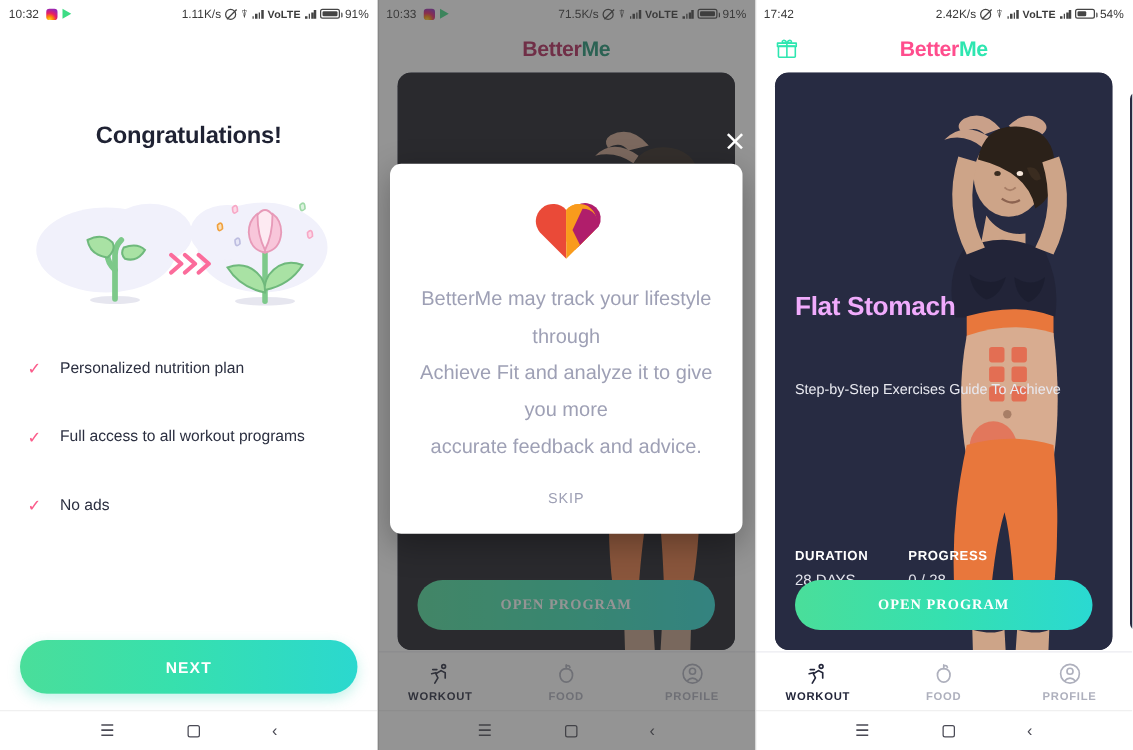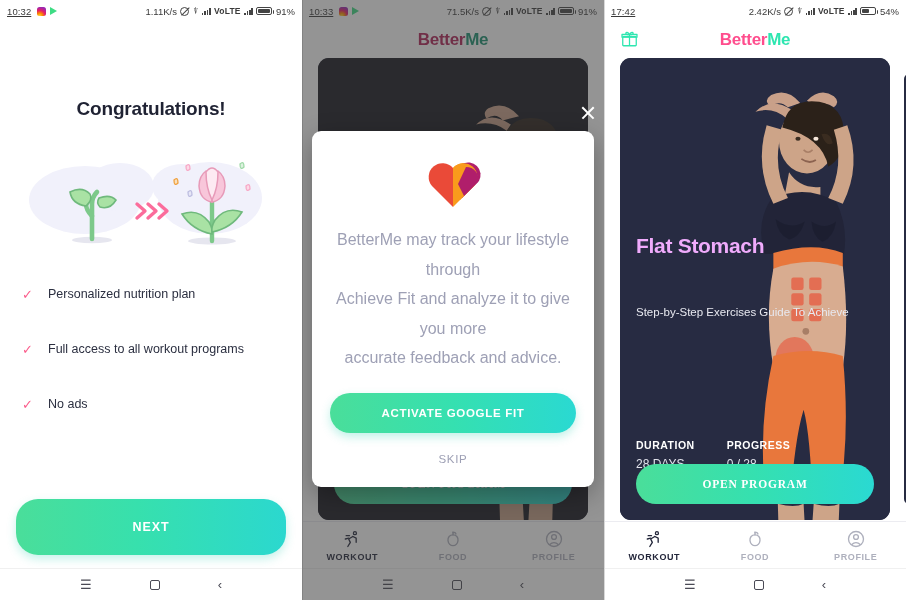--- a/index.html
+++ b/index.html
@@ -11,21 +11,21 @@
   }
   .screens { display: flex; width: 906px; height: 600px; }
   .panel { width: 302px; height: 600px; position: relative; overflow: hidden; background: #fff; }
 
   
   .statusbar {
     height: 22px; display: flex; align-items: center;
     padding: 0 7px; font-size: 9.5px; color: #3a3a3a;
     position: relative; z-index: 5;
   }
-  .sb-time { font-size: 9.5px; letter-spacing: .1px; text-decoration: underline; }
+  .sb-time { font-size: 9.5px; letter-spacing: .1px; }
   .sb-left-icons { display: flex; align-items: center; gap: 4px; margin-left: 6px; }
   .ic-insta {
     width: 9px; height: 9px; border-radius: 2.5px;
     background: radial-gradient(circle at 30% 100%, #fdd835 0%, #fb8c00 25%, #e91e63 50%, #9c27b0 80%);
     display: inline-block;
   }
   .ic-play {
     width: 0; height: 0; border-left: 7px solid #3ddc84;
     border-top: 4.5px solid transparent; border-bottom: 4.5px solid transparent;
   }
@@ -63,21 +63,21 @@
     text-align: center; font-size: 19px; font-weight: bold;
     color: #1f2233; margin-top: 76px; letter-spacing: -.2px;
   }
   .p1-illu { margin-top: 22px; height: 108px; position: relative; }
   .p1-list { margin: 30px 0 0 22px; }
   .p1-row { display: flex; align-items: center; height: 28px; margin-bottom: 27px; }
   .p1-check { width: 26px; font-size: 13px; color: #fb5c8b; line-height: 1; }
   .p1-txt { font-size: 12.5px; color: #2b2f40; }
 
   .btn-primary {
-    position: absolute; left: 16px; right: 16px; height: 56px;
+    position: absolute; left: 16px; right: 16px; height: 43px;
     border-radius: 22px; border: none; cursor: pointer;
     background: linear-gradient(90deg, #4ade9a 0%, #37e0ad 45%, #2bd8cf 100%);
     color: #fff; font-size: 12.5px; font-weight: bold; letter-spacing: .9px;
     box-shadow: 0 4px 10px rgba(45,210,180,.28);
     font-family: "Liberation Sans", sans-serif;
   }
   .p1-next { bottom: 45px; }
 
   
   .navbar {
@@ -389,21 +389,20 @@
         <path d="M31 15 A12.5 12.5 0 0 1 52 33 L31 54 Z" fill="#f99b1c"></path>
         <path d="M40 11 A12.5 12.5 0 0 1 57 28 L40 45 L34 32 Z" fill="#b01e6b"></path>
         <path d="M31 15 A12.5 12.5 0 0 1 52 33 L38 47 L31 40Z" fill="#f99b1c"></path>
         <path d="M44 14 A12 12 0 0 1 56 29 L42 43 L36 31Z" fill="#b01e6b"></path>
       </svg>
       <div class="dlg-body">
         <div>BetterMe may track your lifestyle through</div>
         <div>Achieve Fit and analyze it to give you more</div>
         <div>accurate feedback and advice.</div>
       </div>
-      <button class="btn-activate">ACTIVATE GOOGLE FIT</button>
       <button class="btn-skip">SKIP</button>
     </div>
   </div>
 
   <div class="panel">
     <div class="statusbar">
       <span class="sb-time">17:42</span>
       <span class="sb-right">
         <span class="sb-net">2.42K/s</span>
         <span class="ic-mute"></span>

